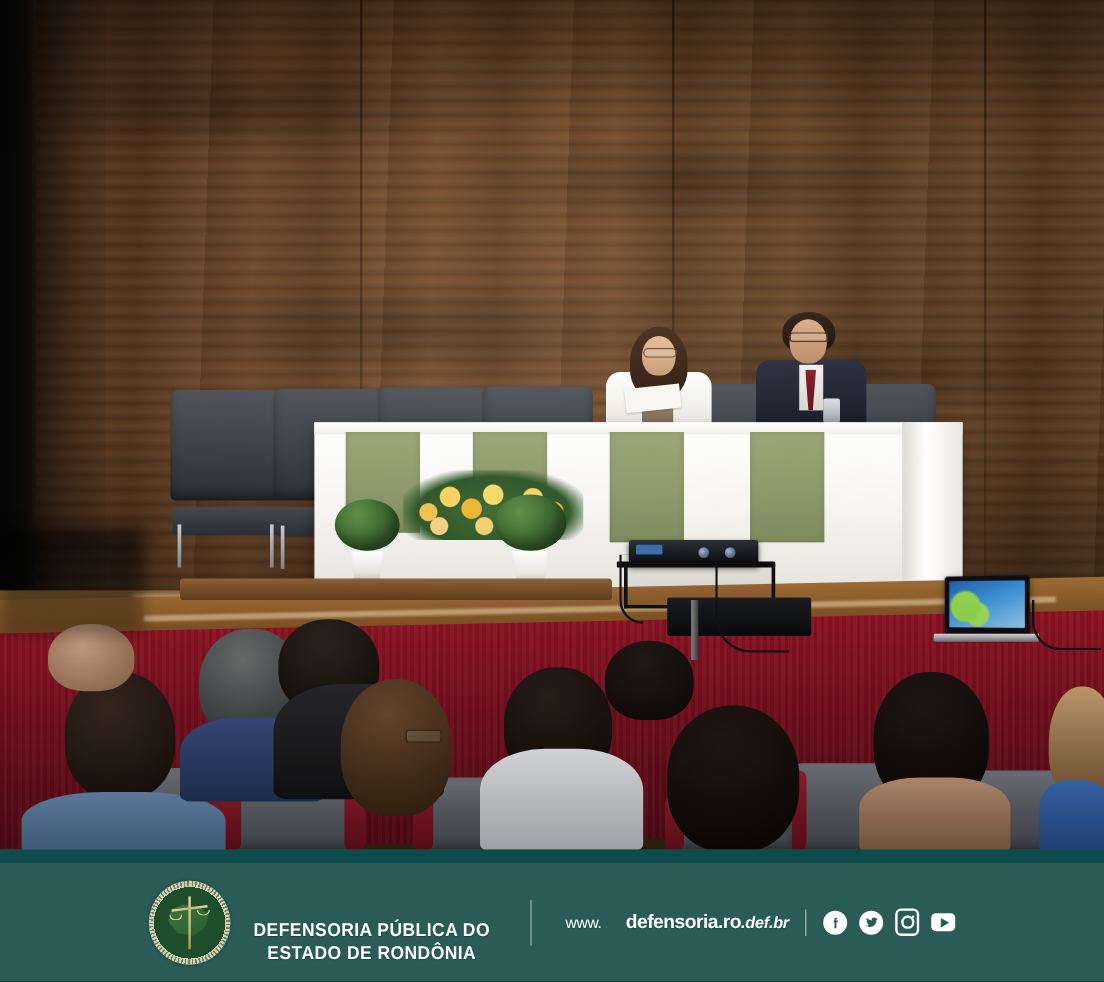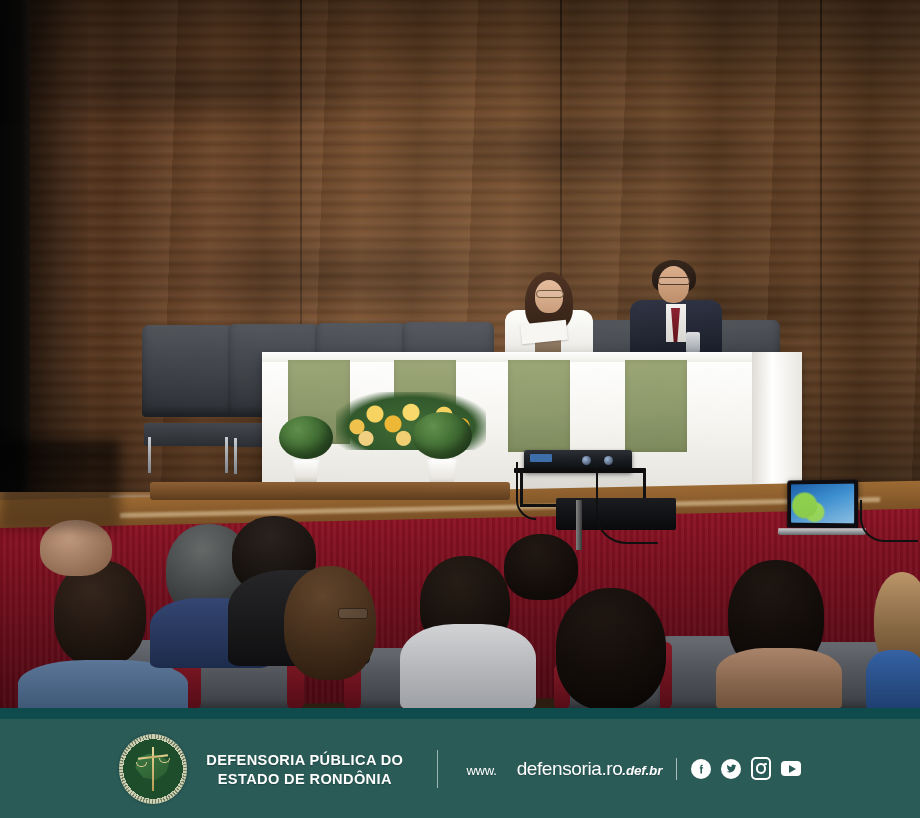--- a/index.html
+++ b/index.html
@@ -272,21 +272,21 @@
   }
   #footer .topband{
     position:absolute;left:0;top:0;width:920px;height:11px;
     background:#0e4b4c;
   }
   .footer-inner{
     position:absolute;left:0;top:11px;width:920px;height:99px;
     display:flex;align-items:center;justify-content:center;
   }
   .brand{
-    display:flex;align-items:center;gap:13px;
+    display:flex;align-items:flex-end;gap:13px;
   }
   .seal{
     position:relative;width:68px;height:70px;flex:0 0 auto;
     border-radius:50%;
     background:
       radial-gradient(circle at 50% 50%, #1d4d2a 0 61%, #cdd0b2 61% 72%, #e8e9da 72% 80%, #b9bda0 80% 92%, #8e9478 92% 100%);
     box-shadow:0 0 3px rgba(0,0,0,0.35);
     display:flex;align-items:center;justify-content:center;
   }
   .seal-inner{
@@ -328,21 +328,21 @@
   .divider{
     width:1px;height:38px;background:rgba(255,255,255,0.55);
     margin:0 28px;flex:0 0 auto;
   }
   .site{
     color:#fff;display:flex;align-items:baseline;
     font-family:"Liberation Sans", sans-serif;
     text-shadow:0 1px 1px rgba(0,0,0,0.2);
   }
   .site .w{font-size:13px;font-weight:normal;letter-spacing:-0.2px;}
-  .site .main{font-size:19px;font-weight:normal;letter-spacing:-0.4px;margin-left:20px;}
+  .site .main{font-size:16px;font-weight:bold;letter-spacing:-0.4px;margin-left:20px;}
   .site .tld{font-size:13.5px;font-weight:bold;letter-spacing:-0.2px;font-style:italic;}
   .divider2{
     width:1px;height:22px;background:rgba(255,255,255,0.6);
     margin:0 14px;flex:0 0 auto;align-self:center;
   }
   .social{display:flex;align-items:center;gap:10px;}
   .sicon{
     width:20px;height:20px;display:flex;align-items:center;justify-content:center;
   }
   .circ{

